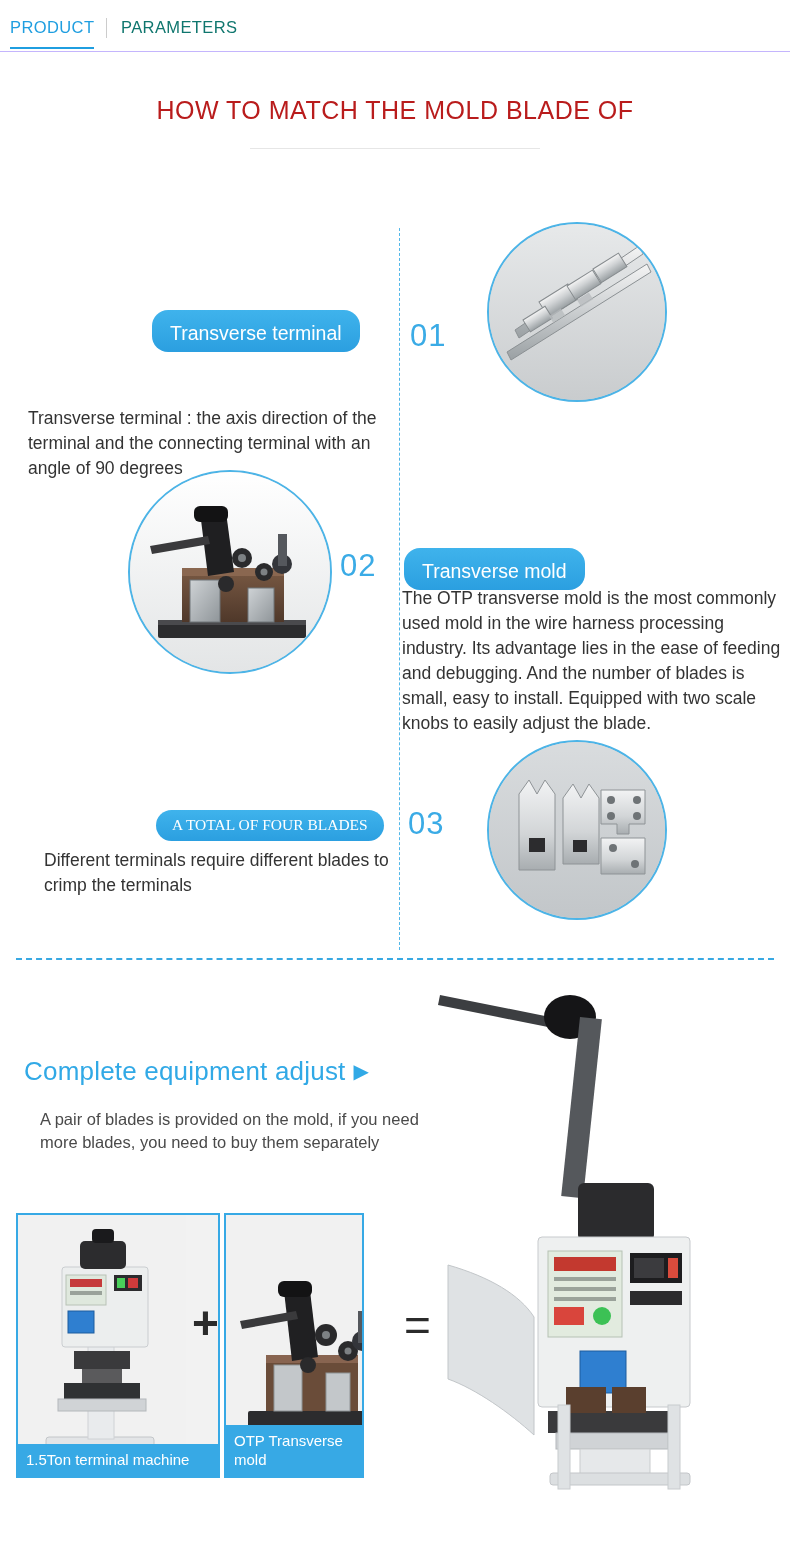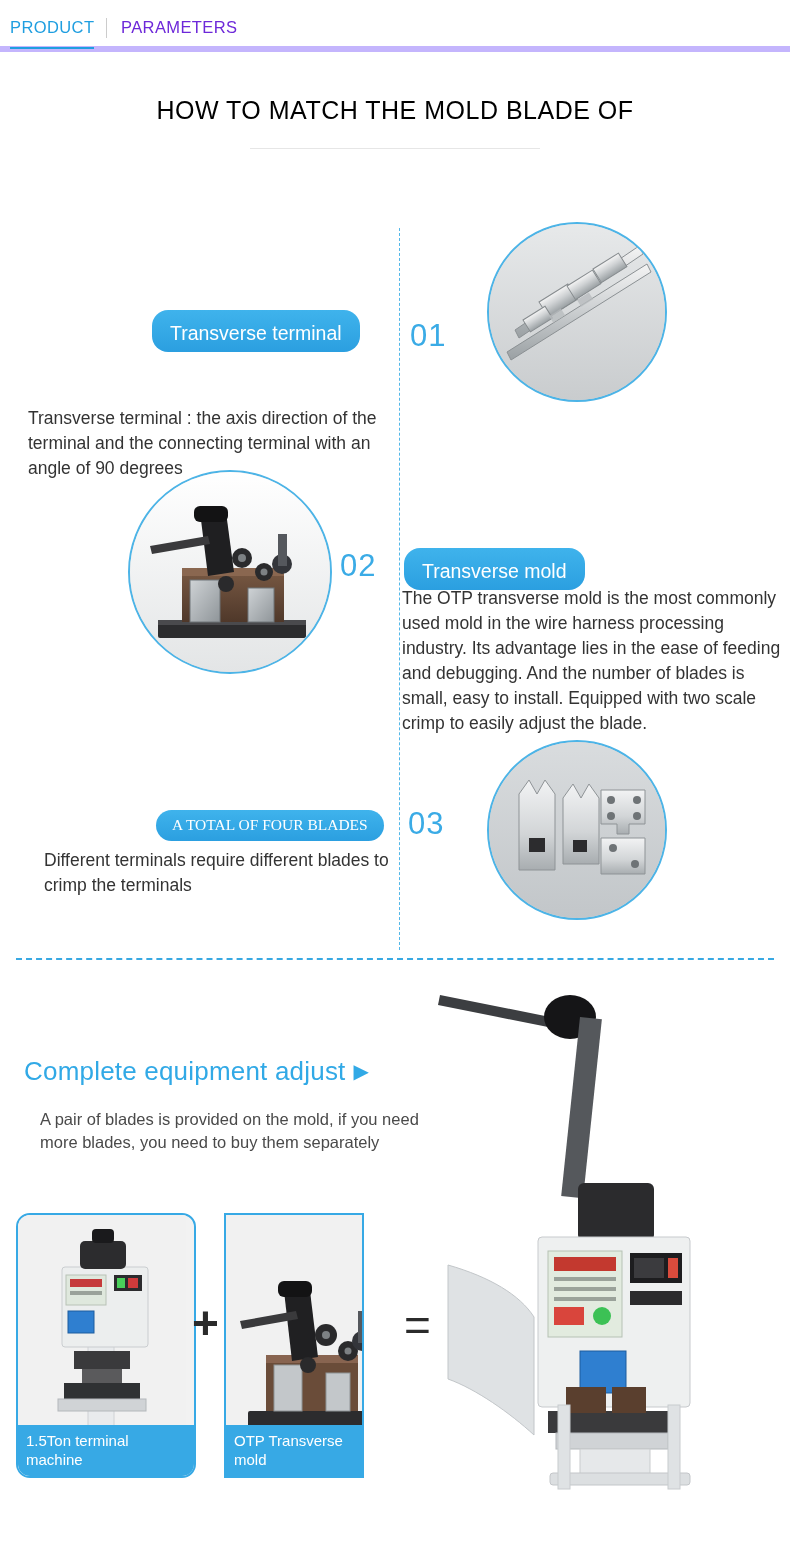--- a/index.html
+++ b/index.html
@@ -15,60 +15,60 @@
     color: #333;
     overflow: hidden;
   }
 
   
   .tabbar {
     position: absolute;
     top: 0; left: 0;
     width: 790px;
     height: 52px;
-    border-bottom: 6px solid #c4b5fd;
+    border-bottom: 1px solid #c4b5fd;
     box-sizing: border-box;
   }
   .tab {
     position: absolute;
     top: 18px;
     font-size: 16.5px;
     letter-spacing: .4px;
     padding-bottom: 10px;
     cursor: pointer;
   }
   .tab.active {
     left: 10px;
     color: #1f9ee0;
     border-bottom: 2px solid #1f9ee0;
   }
   .tab.inactive {
     left: 121px;
-    color: #6d28d9;
+    color: #0f766e;
   }
   .tab-divider {
     position: absolute;
     left: 106px;
     top: 18px;
     width: 1px;
     height: 20px;
     background: #cccccc;
   }
 
   
   .title-wrap {
     position: absolute;
     top: 95px;
     left: 0;
     width: 790px;
     text-align: center;
   }
   .title-line1 {
     font-size: 25px;
-    color: #000000;
+    color: #b91c1c;
     letter-spacing: .5px;
     line-height: 31px;
   }
   .title-line2 {
     font-size: 23px;
     color: #222;
     letter-spacing: .3px;
     line-height: 30px;
     margin-top: 2px;
   }
@@ -185,21 +185,21 @@
   }
 
   
   .thumb {
     position: absolute;
     border: 2px solid #37a9e5;
     box-sizing: border-box;
     background: #f2f2f2;
     overflow: hidden;
   }
-  #thumb-a { left: 16px;  top: 1213px; width: 180px; height: 265px; border-radius: 14px; }
+  #thumb-a { left: 16px;  top: 1213px; width: 204px; height: 265px; }
   #thumb-b { left: 224px; top: 1213px; width: 140px; height: 265px; }
 
   .thumb-caption {
     position: absolute;
     left: 0; bottom: 0;
     width: 100%;
     background: #37a9e5;
     color: #fff;
     font-size: 15px;
     line-height: 19px;
@@ -279,21 +279,21 @@
       <rect x="60" y="92" width="14" height="8" transform="rotate(-32 60 92)"></rect>
       <rect x="88" y="76" width="14" height="8" transform="rotate(-32 88 76)"></rect>
     </g>
   </svg>
 </div>
 
 <div id="sec02-num" class="step-num">02</div>
 <div id="sec02-pill">
   <span class="pill blue">Transverse mold</span>
 </div>
-<div id="sec02-text" class="body-text">The OTP transverse mold is the most commonly used mold in the wire harness processing industry. Its advantage lies in the ease of feeding and debugging. And the number of blades is small, easy to install. Equipped with two scale crimp to easily adjust the blade.</div>
+<div id="sec02-text" class="body-text">The OTP transverse mold is the most commonly used mold in the wire harness processing industry. Its advantage lies in the ease of feeding and debugging. And the number of blades is small, easy to install. Equipped with two scale knobs to easily adjust the blade.</div>
 
 <div class="photo-circle" id="photo02">
   <svg width="200" height="200" viewBox="0 0 200 200">
     <defs>
       <linearGradient id="bgB" x1="0" y1="0" x2="0" y2="1">
         <stop offset="0%" stop-color="#ffffff"></stop>
         <stop offset="100%" stop-color="#e3e5e6"></stop>
       </linearGradient>
       <linearGradient id="brown" x1="0" y1="0" x2="0" y2="1">
         <stop offset="0%" stop-color="#7a5a44"></stop>

